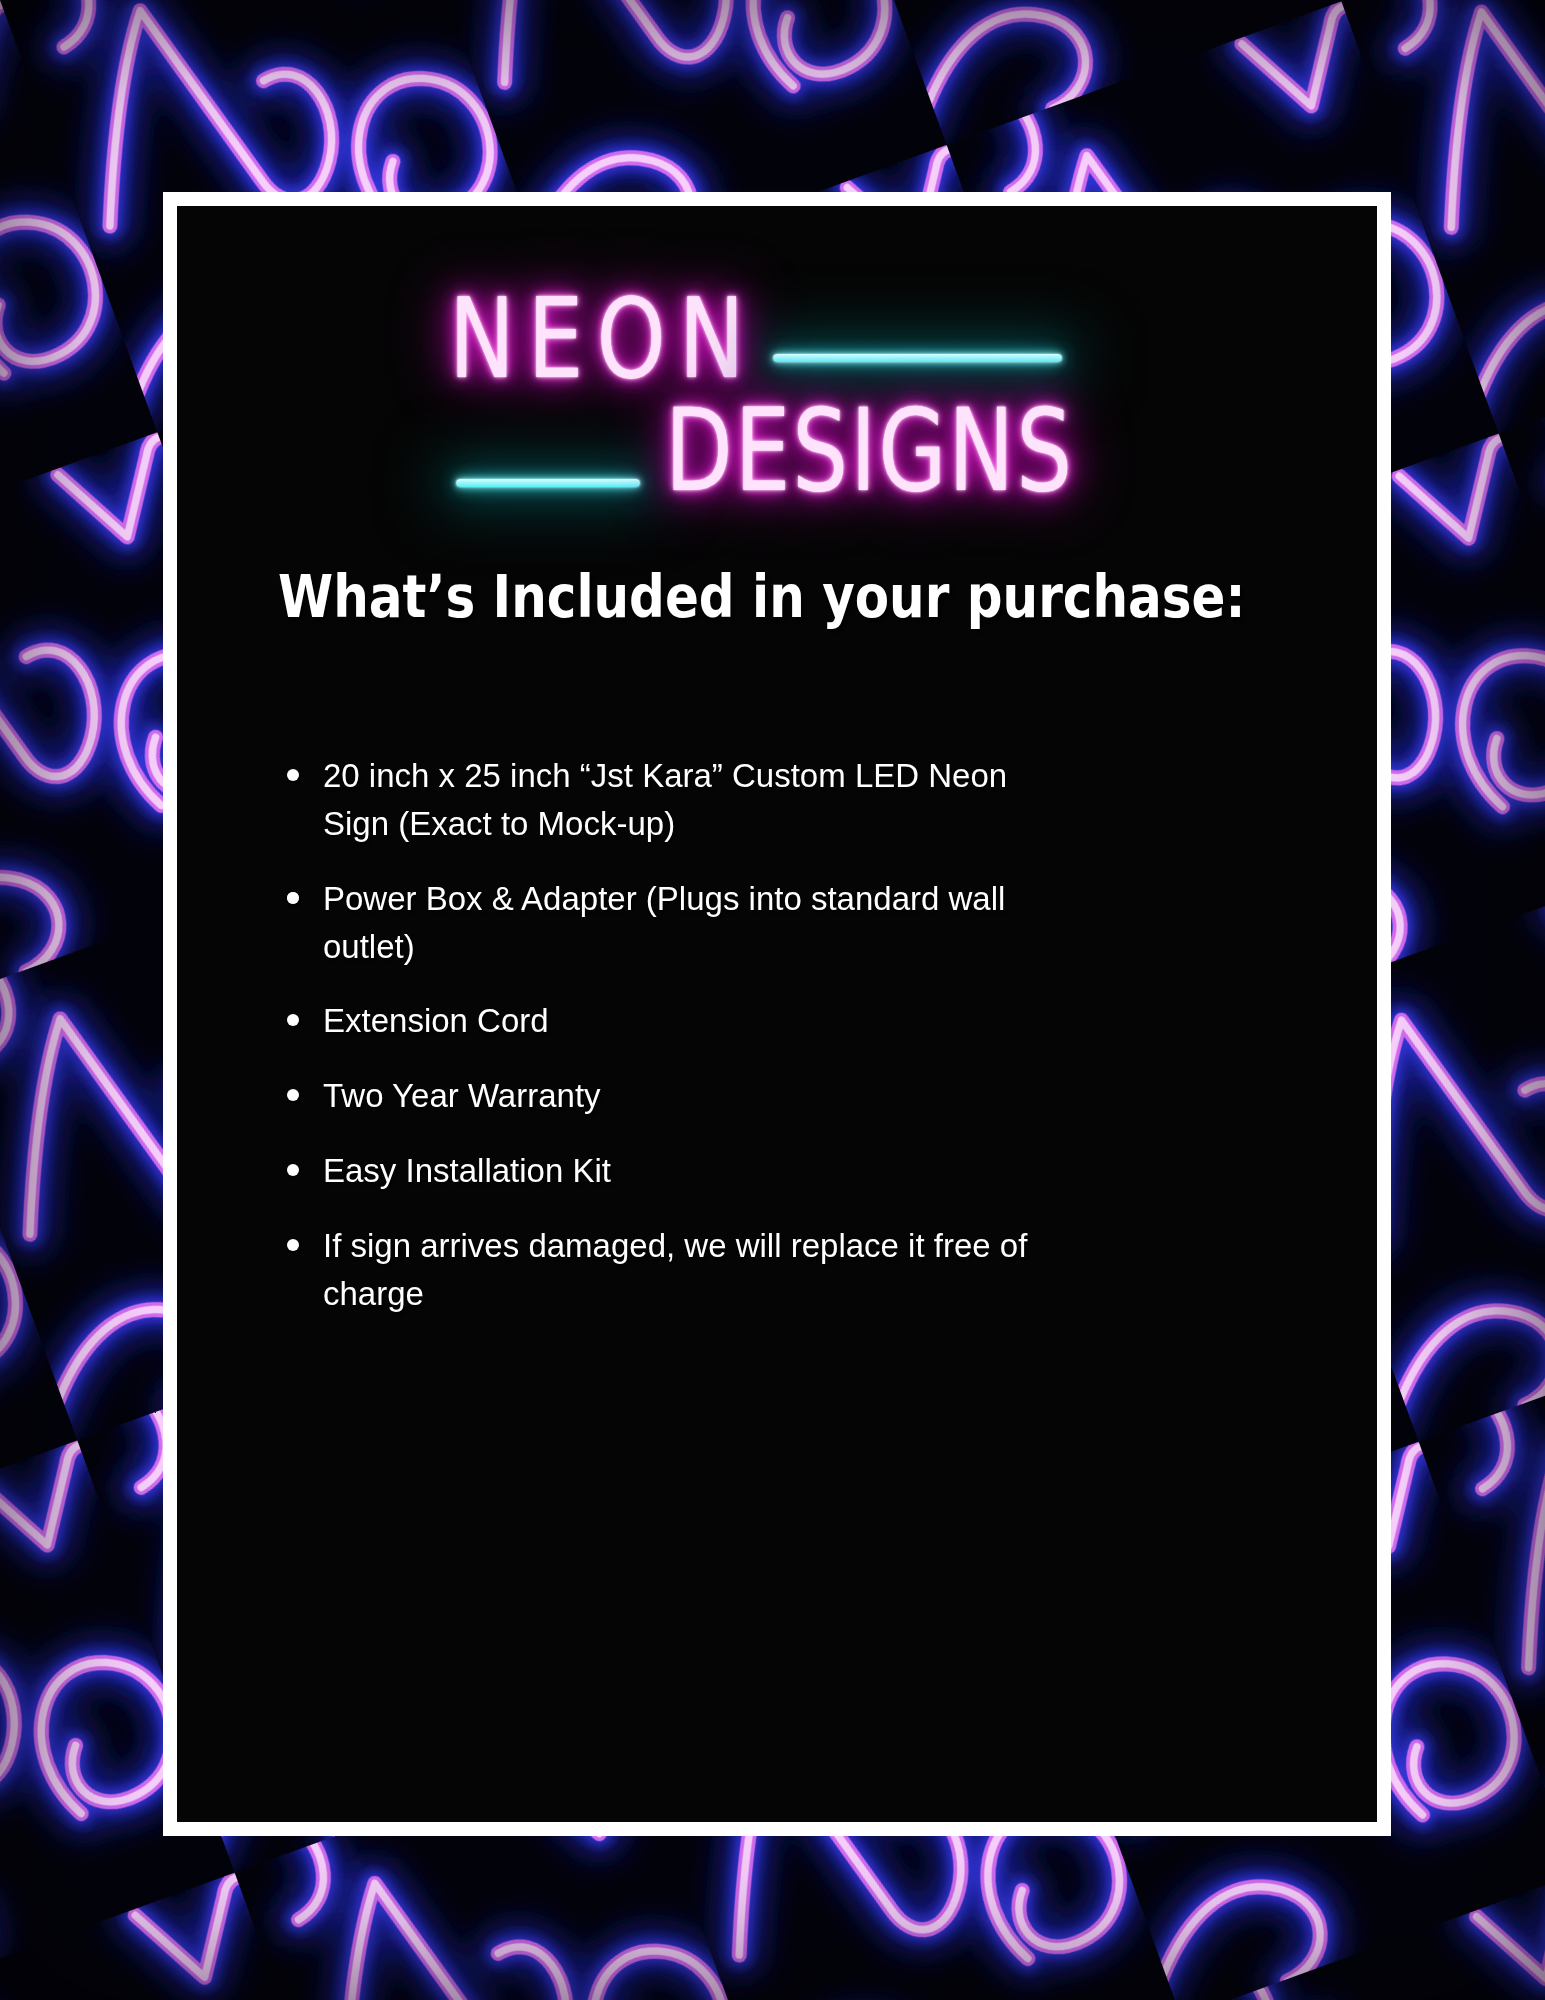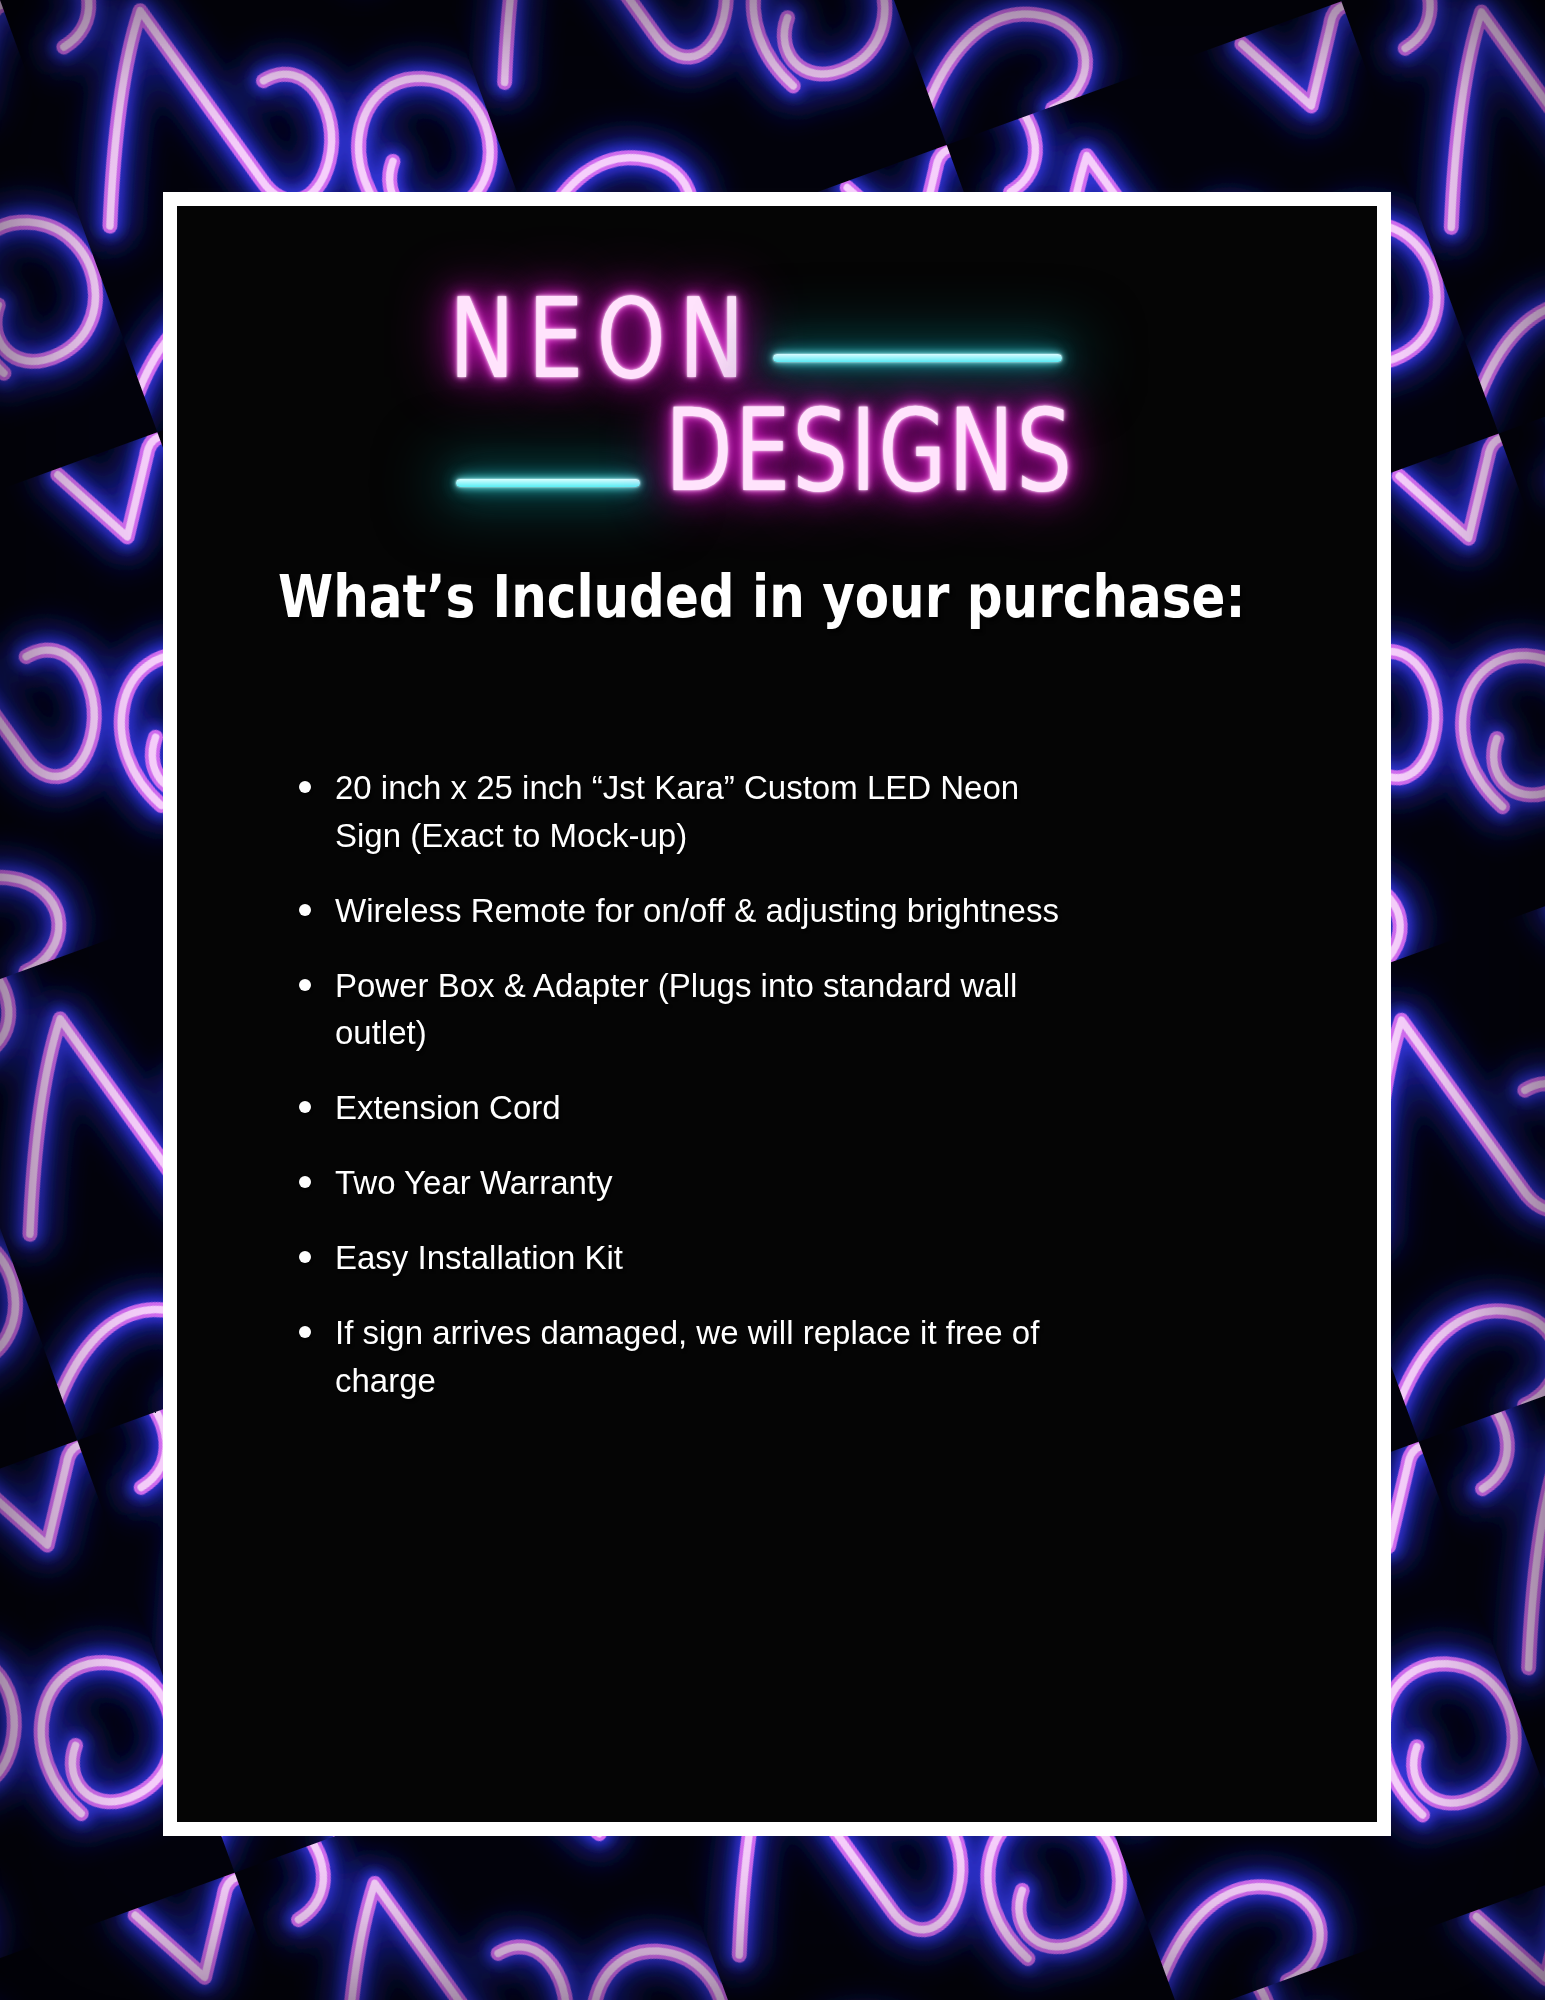--- a/index.html
+++ b/index.html
@@ -20,21 +20,21 @@
         background:linear-gradient(#d8feff,#58eef4);
         box-shadow:0 0 2px #eafeff,0 0 7px #7ff4f7,0 0 16px #2cd8de,0 0 34px rgba(16,150,156,.85),0 0 60px 20px rgba(10,90,95,.55);}
   .line1{left:596px;top:148px;width:289px;}
   .line2{left:279px;top:273px;width:184px;}
   
   .heading{position:absolute;left:101px;top:362px;margin:0;font-family:"DejaVu Sans",sans-serif;
         font-weight:bold;font-size:50px;line-height:1;color:#ffffff;letter-spacing:0;
         transform:scaleY(1.16);transform-origin:left top;white-space:nowrap;
         text-shadow:3px 4px 2px rgba(0,0,0,.55);}
   
-  .included{position:absolute;left:146px;top:546px;width:756px;margin:12px;padding:0;list-style:none;}
+  .included{position:absolute;left:146px;top:546px;width:756px;margin:0;padding:0;list-style:none;}
   .included li{position:relative;margin:0 0 27px 0;font-size:33px;line-height:1.45;color:#ffffff;
         font-family:"Liberation Sans",sans-serif;font-weight:400;
         text-shadow:2px 3px 2px rgba(0,0,0,.5);}
   .included .dot{position:absolute;left:-36px;top:17px;width:12px;height:12px;border-radius:50%;
         background:#ffffff;box-shadow:1px 2px 2px rgba(0,0,0,.5);}
 </style>
 </head>
 <body>
 
 <div class="page">
@@ -77,21 +77,20 @@
 
     <h1 class="heading">What’s Included in your purchase:</h1>
 
     <ul class="included">
         <li>
         <span class="dot"></span>
         <span class="txt">20 inch x  25 inch “Jst Kara” Custom LED Neon Sign (Exact to Mock-up)</span>
       </li>
         <li>
         <span class="dot"></span>
-        <span class="txt">Wireless Remote for on/off &amp; adjusting brightness</span>
       </li>
         <li>
         <span class="dot"></span>
         <span class="txt">Power Box &amp; Adapter (Plugs into standard wall outlet)</span>
       </li>
         <li>
         <span class="dot"></span>
         <span class="txt">Extension Cord</span>
       </li>
         <li>

